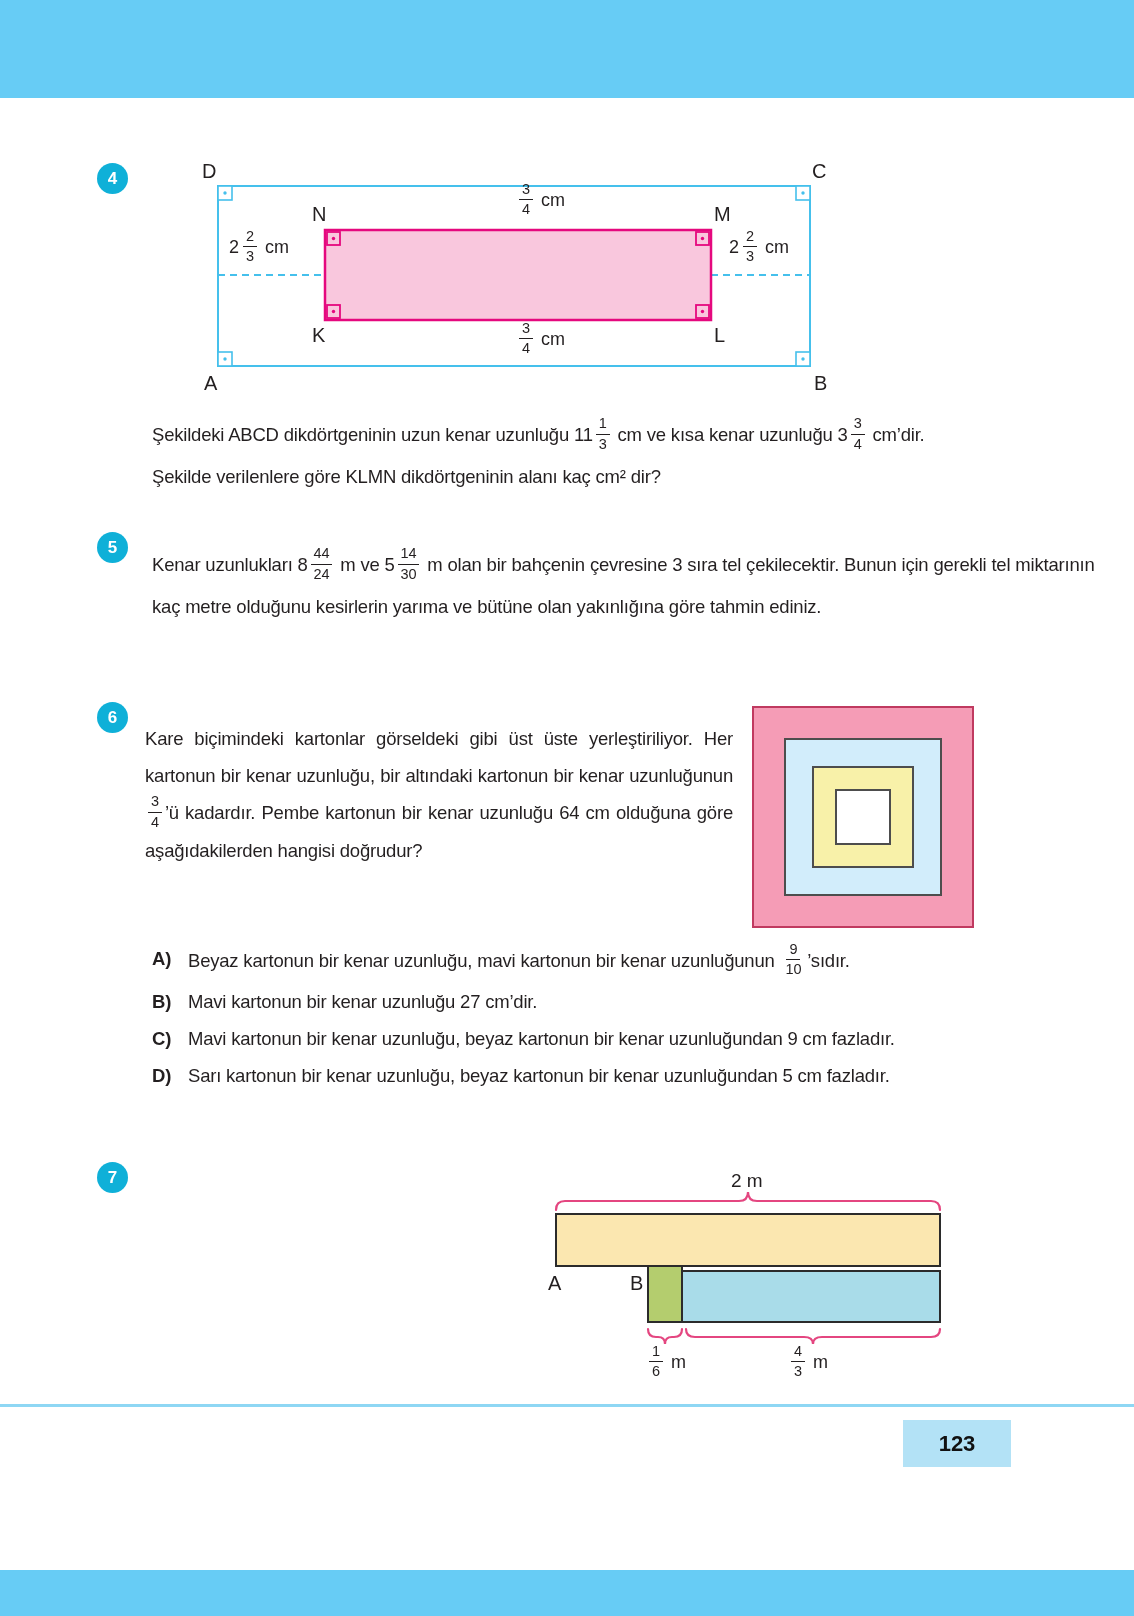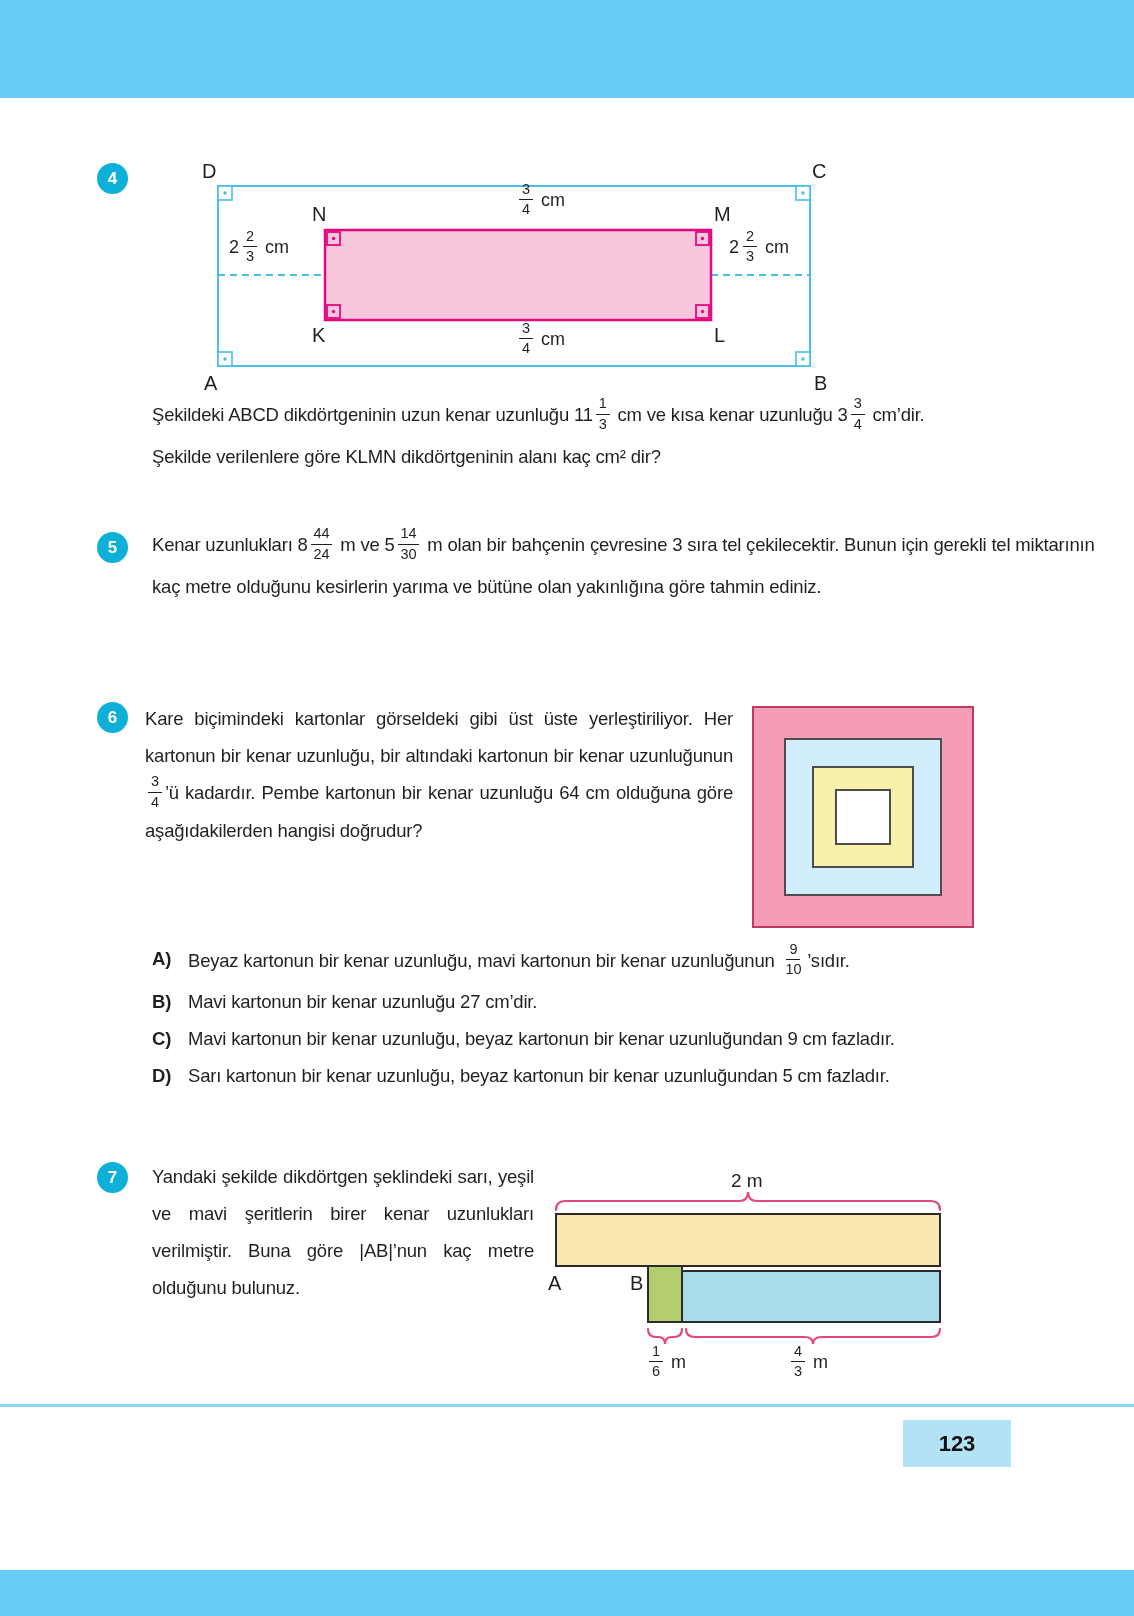--- a/index.html
+++ b/index.html
@@ -13,21 +13,21 @@
   .rule { position:absolute; left:0; top:1404px; width:1134px; height:3px; background:#8ed7f4; }
 
   .pagenum { position:absolute; left:903px; top:1420px; width:108px; height:47px;
              background:#b3e2f6; display:flex; align-items:center; justify-content:center;
              font-weight:bold; font-size:22px; color:#111; }
 
   .badge { position:absolute; width:31px; height:31px; border-radius:50%;
            background:#0fb0d8; color:#fff; font-weight:bold; font-size:17px;
            display:flex; align-items:center; justify-content:center; }
 
-  .ptext { position:absolute; font-size:18.5px; line-height:42px; letter-spacing:-0.2px; }
+  .ptext { position:absolute; font-size:18.5px; line-height:42px; letter-spacing:-0.2px;margin-top:20px; }
   .justify { text-align:justify; line-height:37px; }
 
   .frac { display:inline-flex; flex-direction:column; align-items:center;
           vertical-align:middle; line-height:1.05; font-size:14.5px; margin:0 3px;
           position:relative; top:-2px; }
   .fnum { padding:0 3px 2px; border-bottom:1.6px solid #231f20; }
   .fden { padding:2px 3px 0; }
   .whole { margin:0 1px 0 3px; }
 
   .fig { position:absolute; }
@@ -174,21 +174,20 @@
       <span class="optletter">C)</span>
       <span class="opttext">Mavi kartonun bir kenar uzunluğu, beyaz kartonun bir kenar uzunluğundan 9 cm fazladır.</span>
     </div>
     <div class="option">
       <span class="optletter">D)</span>
       <span class="opttext">Sarı kartonun bir kenar uzunluğu, beyaz kartonun bir kenar uzunluğundan 5 cm fazladır.</span>
     </div>
   </div>
 
   <div class="badge" style="left:97px; top:1162px;">7</div>
-  <p class="ptext justify" style="left:152px; top:1158px; width:382px;">Yandaki şekilde dikdörtgen şeklindeki sarı, yeşil ve mavi şeritlerin birer kenar uzunlukları verilmiştir. Buna göre |AB|’nun kaç metre olduğunu bulunuz.</p>
 
   <div class="fig" style="left:548px; top:1168px; width:400px; height:215px;">
     <svg width="400" height="215">
       <path class="brace" d="M 8,42 Q 8,33 17,33 L 191,33 Q 200,33 200,24 Q 200,33 209,33 L 383,33 Q 392,33 392,42"></path>
       <rect class="striprect" x="8" y="46" width="384" height="52" fill="#fbe7b0"></rect>
       <rect class="striprect" x="100" y="98" width="34" height="56" fill="#b4cd6e"></rect>
       <rect class="striprect" x="134" y="103" width="258" height="51" fill="#a9dce9"></rect>
       <path class="brace" d="M 100,161 Q 100,169 108,169 L 110,169 Q 117,169 117,176 Q 117,169 124,169 L 126,169 Q 134,169 134,161"></path>
       <path class="brace" d="M 138,161 Q 138,169 147,169 L 256,169 Q 265,169 265,176 Q 265,169 274,169 L 383,169 Q 392,169 392,161"></path>
     </svg>

